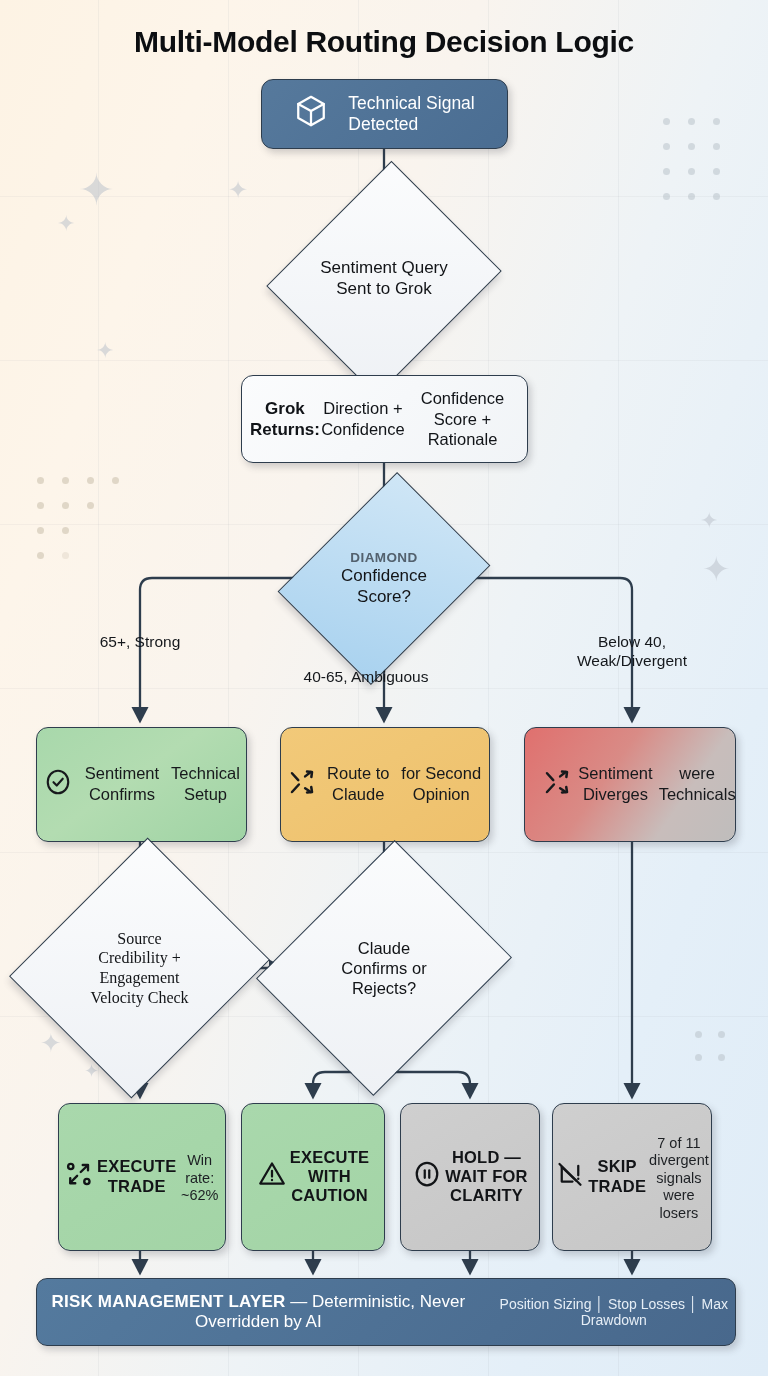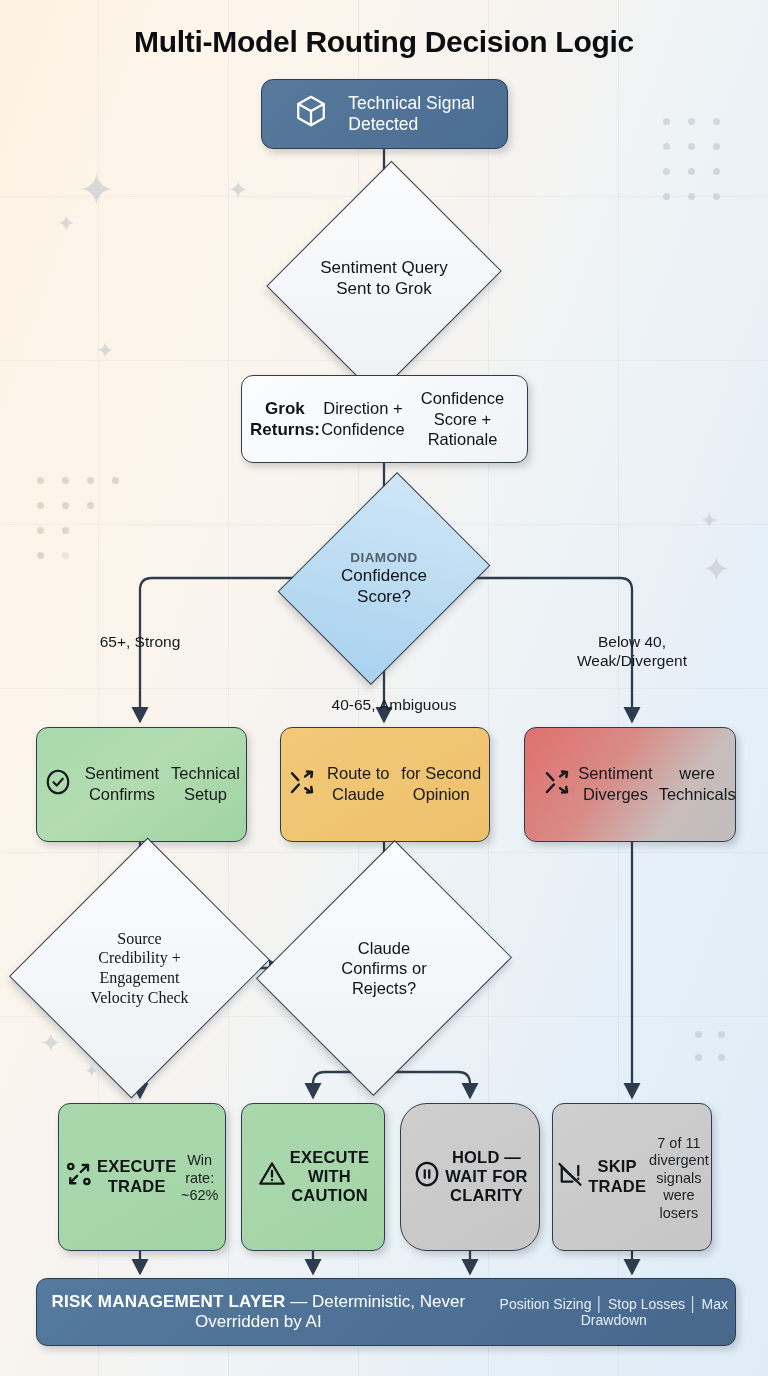--- a/index.html
+++ b/index.html
@@ -80,21 +80,21 @@
 
   
   .outcome { top:1103px; height:148px; padding:9px 5px 10px; gap:3px; }
   .outcome .ico { font-size:25px; line-height:1; margin-bottom:2px; color:#121417; }
   .outcome .ttl { font-weight:bold; font-size:16.5px; line-height:1.16; letter-spacing:.2px; color:#121417; }
   .outcome .note { font-size:14.5px; line-height:1.2; color:#1d2024; margin-top:4px; }
   .green-o { background:linear-gradient(150deg,#a9d8ac,#a3d4a6); }
   .grey-o  { background:linear-gradient(150deg,#cfcfcf,#c6c6c6); }
   #o-exec   { left:58px;  width:168px; }
   #o-caut   { left:241px; width:144px; }
-  #o-hold   { left:400px; width:140px;border-radius:27px; }
+  #o-hold   { left:400px; width:140px; }
   #o-skip   { left:552px; width:160px; }
 
   
   #n-risk {
     left:36px; top:1278px; width:700px; height:68px;
     background:linear-gradient(135deg,#547a9e,#48688c);
     color:#fff; gap:13px; border-radius:11px;
   }
   #n-risk .l1 { font-size:17px; line-height:1.2; }
   #n-risk .l1 b { font-weight:bold; letter-spacing:.2px; }
@@ -241,21 +241,21 @@
 <div class="diamond blue" id="d-decision" style="left:296px; top:514px; width:176px; height:129px;">
   <div class="shape" style="inset:-20px 22px;"></div>
   <div class="label">
     <span class="sub">DIAMOND</span>
     <span>Confidence</span>
     <span>Score?</span>
   </div>
 </div>
 
 <div class="elabel" style="left:60px; top:633px; width:160px;">65+, Strong</div>
-<div class="elabel" style="left:304px; top:668px; width:180px;margin-top:28px;">40-65, Ambiguous</div>
+<div class="elabel" style="left:276px; top:668px; width:180px;">40-65, Ambiguous</div>
 <div class="elabel" style="left:548px; top:633px; width:168px;">Below 40,
 Weak/Divergent</div>
 
 <div class="node rbox action" id="n-confirm">
   <span class="ico">
     <svg width="30" height="30" viewBox="0 0 24 24" fill="none" stroke="#17191c" stroke-width="1.7" stroke-linecap="round" stroke-linejoin="round">
       <ellipse cx="12" cy="12" rx="8.2" ry="9"></ellipse>
         <path d="M8.4 12.2 L11 14.8 L15.8 9.4"></path>
     </svg>
   </span>

